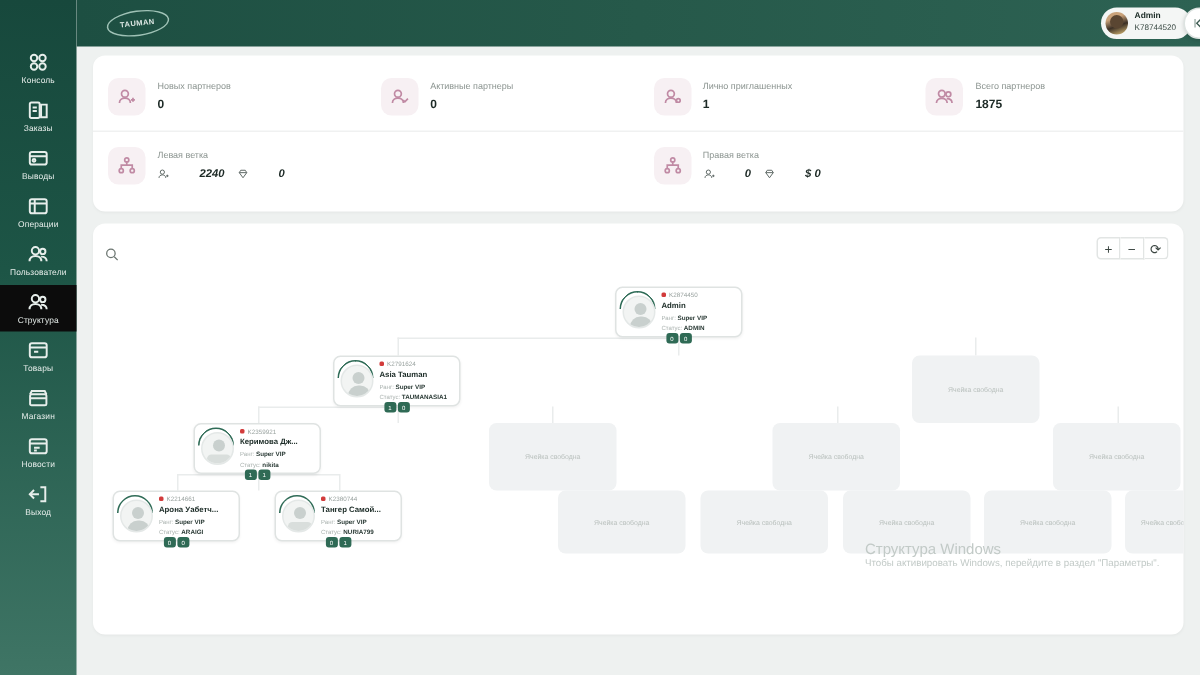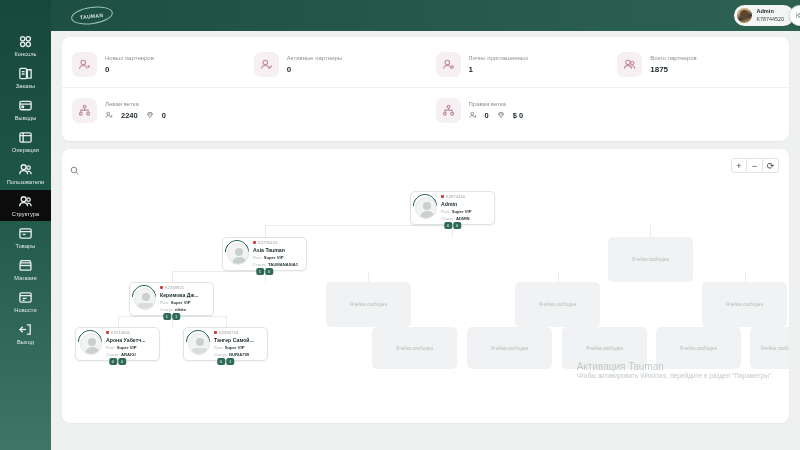--- a/index.html
+++ b/index.html
@@ -78,21 +78,21 @@
   .stats-row.row1 { border-bottom: 1px solid #f0f1f1; }
   .stat-card { flex: 1; display: flex; align-items: center; gap: 8px; padding: 10px 0 10px 10px; }
   .stat-ico {
     width: 25px; height: 25px; border-radius: 7px; background: #f7f0f3;
     display:flex; align-items:center; justify-content:center; flex:0 0 25px;
   }
   .stat-ico svg { width: 13px; height: 13px; stroke: #c08aa4; fill:none; stroke-width: 1.4; }
   .stat-text .t { font-size: 6px; color: #8b9490; display:block; margin-bottom: 4px; }
   .stat-text .v { font-size: 8px; color: #1d2a26; font-weight: bold; display:block; }
   .branch-vals { display:flex; align-items:center; gap: 8px; }
-  .bv { display:flex; align-items:flex-start; gap:8px; }
+  .bv { display:flex; align-items:flex-end; gap:20px;font-style:italic; }
   .bv svg { width: 8px; height: 8px; stroke:#5b6663; fill:none; stroke-width:1.3;}
   .bv span { font-size: 7.5px; color:#1d2a26; font-weight:bold;}
 
   
   .tree-panel {
     margin: 8px 11px 0 11px; background:#fff; border-radius: 8px;
     height: 274px; position: relative; overflow: hidden;
     box-shadow: 0 1px 2px rgba(0,0,0,.04);
   }
   .tree-toolbar-left { position:absolute; left:8px; top:12px; }
@@ -520,19 +520,19 @@
           </div>
           <div class="empty-node" style="left: 594px; top: 152px; width: 85px; height: 42px;">
             <span>Ячейка свободна</span>
           </div>
           <div class="empty-node" style="left: 688px; top: 152px; width: 58px; height: 42px;">
             <span>Ячейка свободна</span>
           </div>
         </div>
 
       <div class="watermark">
-        <div class="w1">Активация Tauman</div>
+        <div class="w1">Структура Windows</div>
         <div class="w2">Чтобы активировать Windows, перейдите в раздел "Параметры".</div>
       </div>
     </div>
 
   </div>
 </div>
 
 </body></html>

